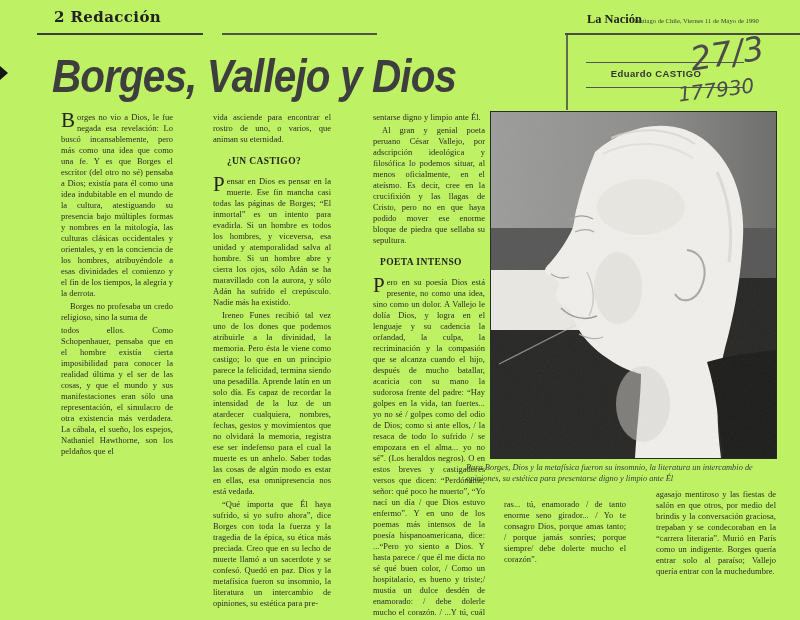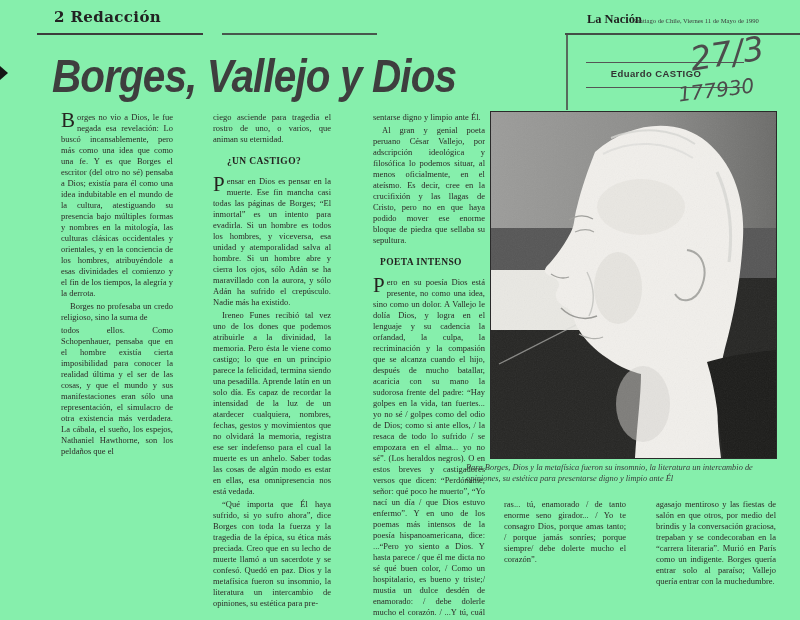--- a/index.html
+++ b/index.html
@@ -1,17 +1,17 @@
 <!DOCTYPE html>
 <html lang="es"><head>
 <meta charset="utf-8">
 <style>
   html,body{margin:0;padding:0;}
   body{width:800px;height:620px;overflow:hidden;background:#e9e9e7;}
-  .page{position:relative;width:800px;height:620px;background:#86efac;
+  .page{position:relative;width:800px;height:620px;background:#bef264;
         font-family:"Liberation Serif", serif;color:#2c2825;overflow:hidden;}
 
   
   .section-label{position:absolute;left:54px;top:8px;font-family:"DejaVu Serif",serif;
         font-weight:bold;font-size:15px;letter-spacing:.4px;color:#222;}
   .rule{position:absolute;height:2.4px;background:#3c3c3c;}
   .rule-a{left:37px;top:33px;width:166px;}
   .rule-b{left:222px;top:33px;width:155px;opacity:.85;}
   .rule-c{left:565px;top:33px;width:235px;opacity:.9;}
   .masthead{position:absolute;left:587px;top:11px;font-family:"Liberation Serif",serif;
@@ -38,21 +38,21 @@
 
   
   .col{position:absolute;top:112px;height:506px;overflow:hidden;text-align:justify;
         font-size:8.5px;line-height:11px;color:#2e2a27;}
   .col p{margin:0 0 2px 16px;text-indent:9px;}
   .col p.flush{text-indent:0;}
   .col-1{left:45px;width:128px;}
   .col-2{left:197px;width:134px;}
   .col-3{left:357px;width:128px;}
   .col-4{left:488px;top:499px;height:119px;width:138px;}
-  .col-5{left:640px;top:499px;height:119px;width:136px;}
+  .col-5{left:640px;top:489px;height:119px;width:136px;}
   .dc{text-indent:0 !important;}
   .dc::first-letter{float:left;font-size:21px;line-height:17px;padding:0 2px 0 0;color:#262320;}
   .subhead{text-align:center;font-weight:bold;font-size:9.5px;letter-spacing:.4px;
         margin:11px 0 9px 0;color:#242220;}
   .pull-quote{font-weight:bold;font-size:11.6px;line-height:14.2px;margin:15px 0 13px 0;
         color:#1f1d1b;text-align:justify;}
 
   
   .photo{position:absolute;left:490px;top:111px;width:285px;height:346px;
         border:1.5px solid #2a2a2a;background:#8e8e8e;}
@@ -81,21 +81,21 @@
   <div class="title">Borges, Vallejo y Dios</div>
   <div class="scan-mark"></div>
 
   <div class="col col-1">
     <p class="dc">Borges no vio a Dios, le fue negada esa revelación: Lo buscó incansablemente, pero más como una idea que como una fe. Y es que Borges el escritor (del otro no sé) pensaba a Dios; existía para él como una idea indubitable en el mundo de la cultura, atestiguando su presencia bajo múltiples formas y nombres en la mitología, las culturas clásicas occidentales y orientales, y en la conciencia de los hombres, atribuyéndole a esas divinidades el comienzo y el fin de los tiempos, la alegría y la derrota.</p>
     <p>Borges no profesaba un credo religioso, sino la suma de</p>
     <p class="flush">todos ellos. Como Schopenhauer, pensaba que en el hombre existía cierta imposibilidad para conocer la realidad última y el ser de las cosas, y que el mundo y sus manifestaciones eran sólo una representación, el simulacro de otra existencia más verdadera. La cábala, el sueño, los espejos, Nathaniel Hawthorne, son los peldaños que el</p>
   </div>
 
   <div class="col col-2">
-    <p class="flush">ciego asciende para tragedia el rostro de uno, o varios, que animan su eternidad.</p>
+    <p class="flush">vida asciende para encontrar el rostro de uno, o varios, que animan su eternidad.</p>
     <div class="subhead">¿UN CASTIGO?</div>
     <p class="dc">Pensar en Dios es pensar en la muerte. Ese fin mancha casi todas las páginas de Borges; “El inmortal” es un intento para evadirla. Si un hombre es todos los hombres, y viceversa, esa unidad y atemporalidad salva al hombre. Si un hombre abre y cierra los ojos, sólo Adán se ha maravillado con la aurora, y sólo Adán ha sufrido el crepúsculo. Nadie más ha existido.</p>
     <p>Ireneo Funes recibió tal vez uno de los dones que podemos atribuirle a la divinidad, la memoria. Pero ésta le viene como castigo; lo que en un principio parece la felicidad, termina siendo una pesadilla. Aprende latín en un solo día. Es capaz de recordar la intensidad de la luz de un atardecer cualquiera, nombres, fechas, gestos y movimientos que no olvidará la memoria, registra ese ser indefenso para el cual la muerte es un anhelo. Saber todas las cosas de algún modo es estar en ellas, esa omnipresencia nos está vedada.</p>
     <p>“Qué importa que Él haya sufrido, si yo sufro ahora”, dice Borges con toda la fuerza y la tragedia de la épica, su ética más preciada. Creo que en su lecho de muerte llamó a un sacerdote y se confesó. Quedó en paz. Dios y la metafísica fueron su insomnio, la literatura un intercambio de opiniones, su estética para pre-</p>
   </div>
 
   <div class="col col-3">
     <p class="flush">sentarse digno y limpio ante Él.</p>
     <p>Al gran y genial poeta peruano César Vallejo, por adscripción ideológica y filosófica lo podemos situar, al menos oficialmente, en el ateísmo. Es decir, cree en la crucifixión y las llagas de Cristo, pero no en que haya podido mover ese enorme bloque de piedra que sellaba su sepultura.</p>
     <div class="subhead">POETA INTENSO</div>

